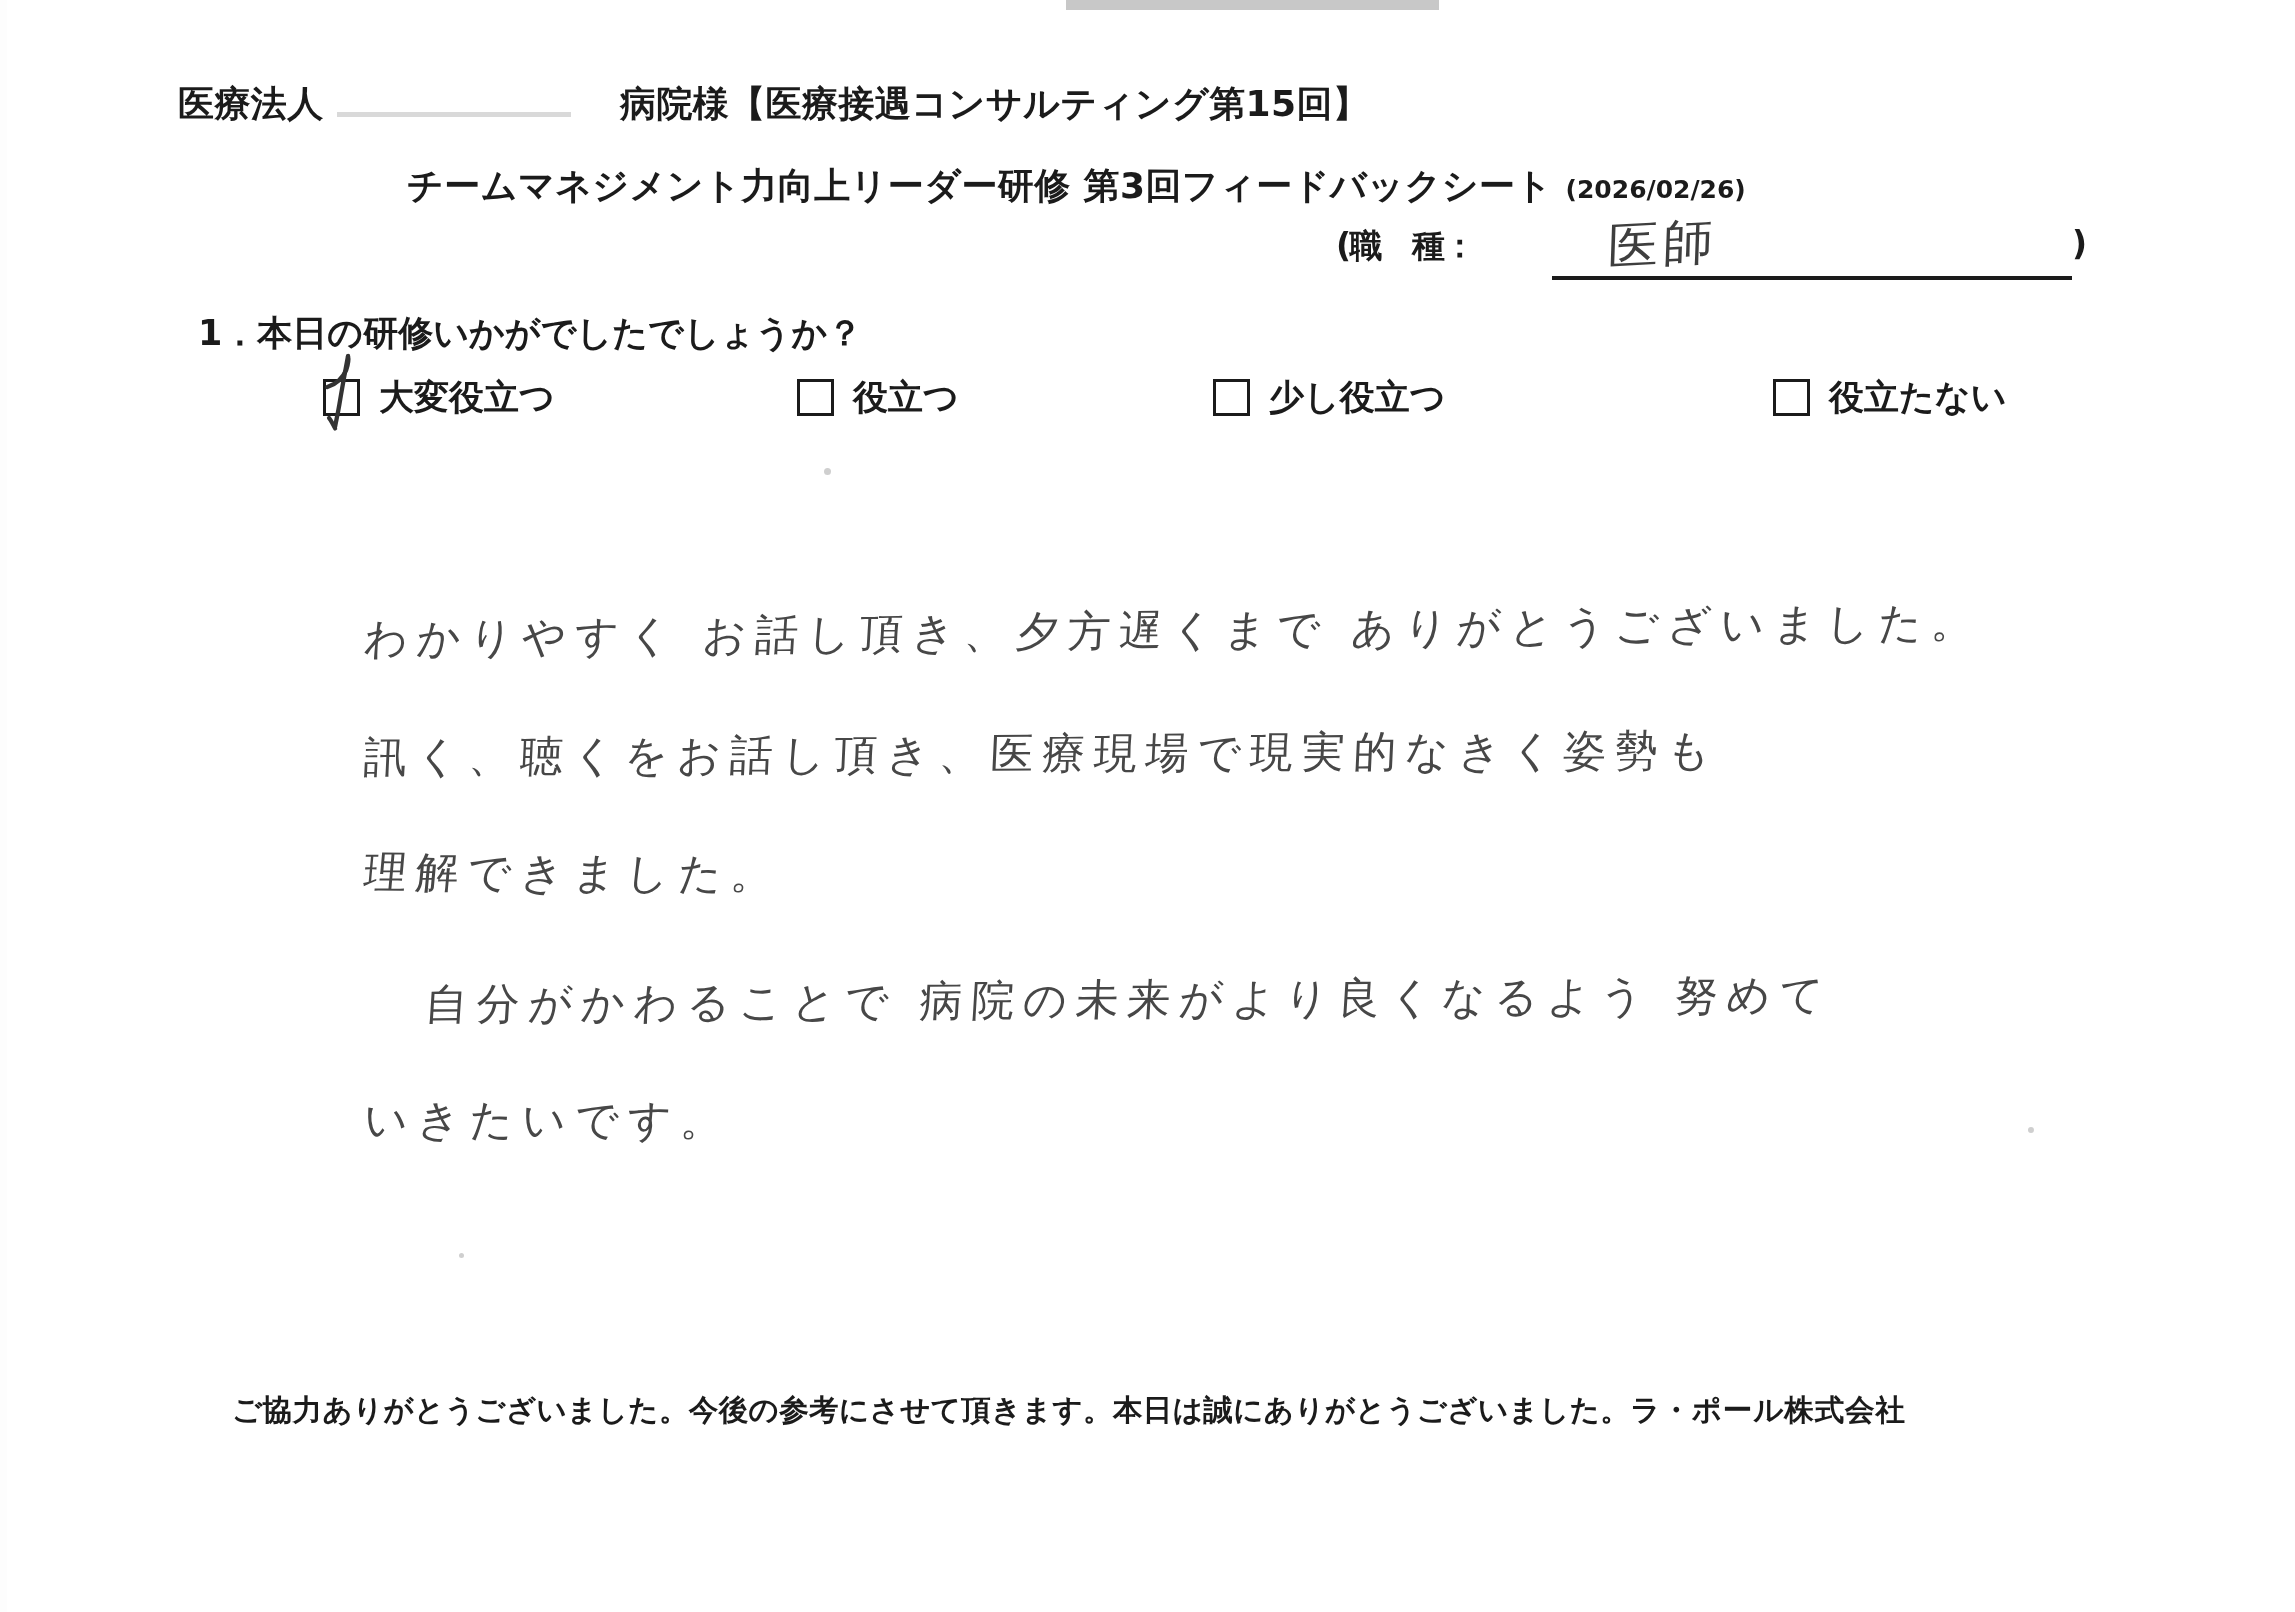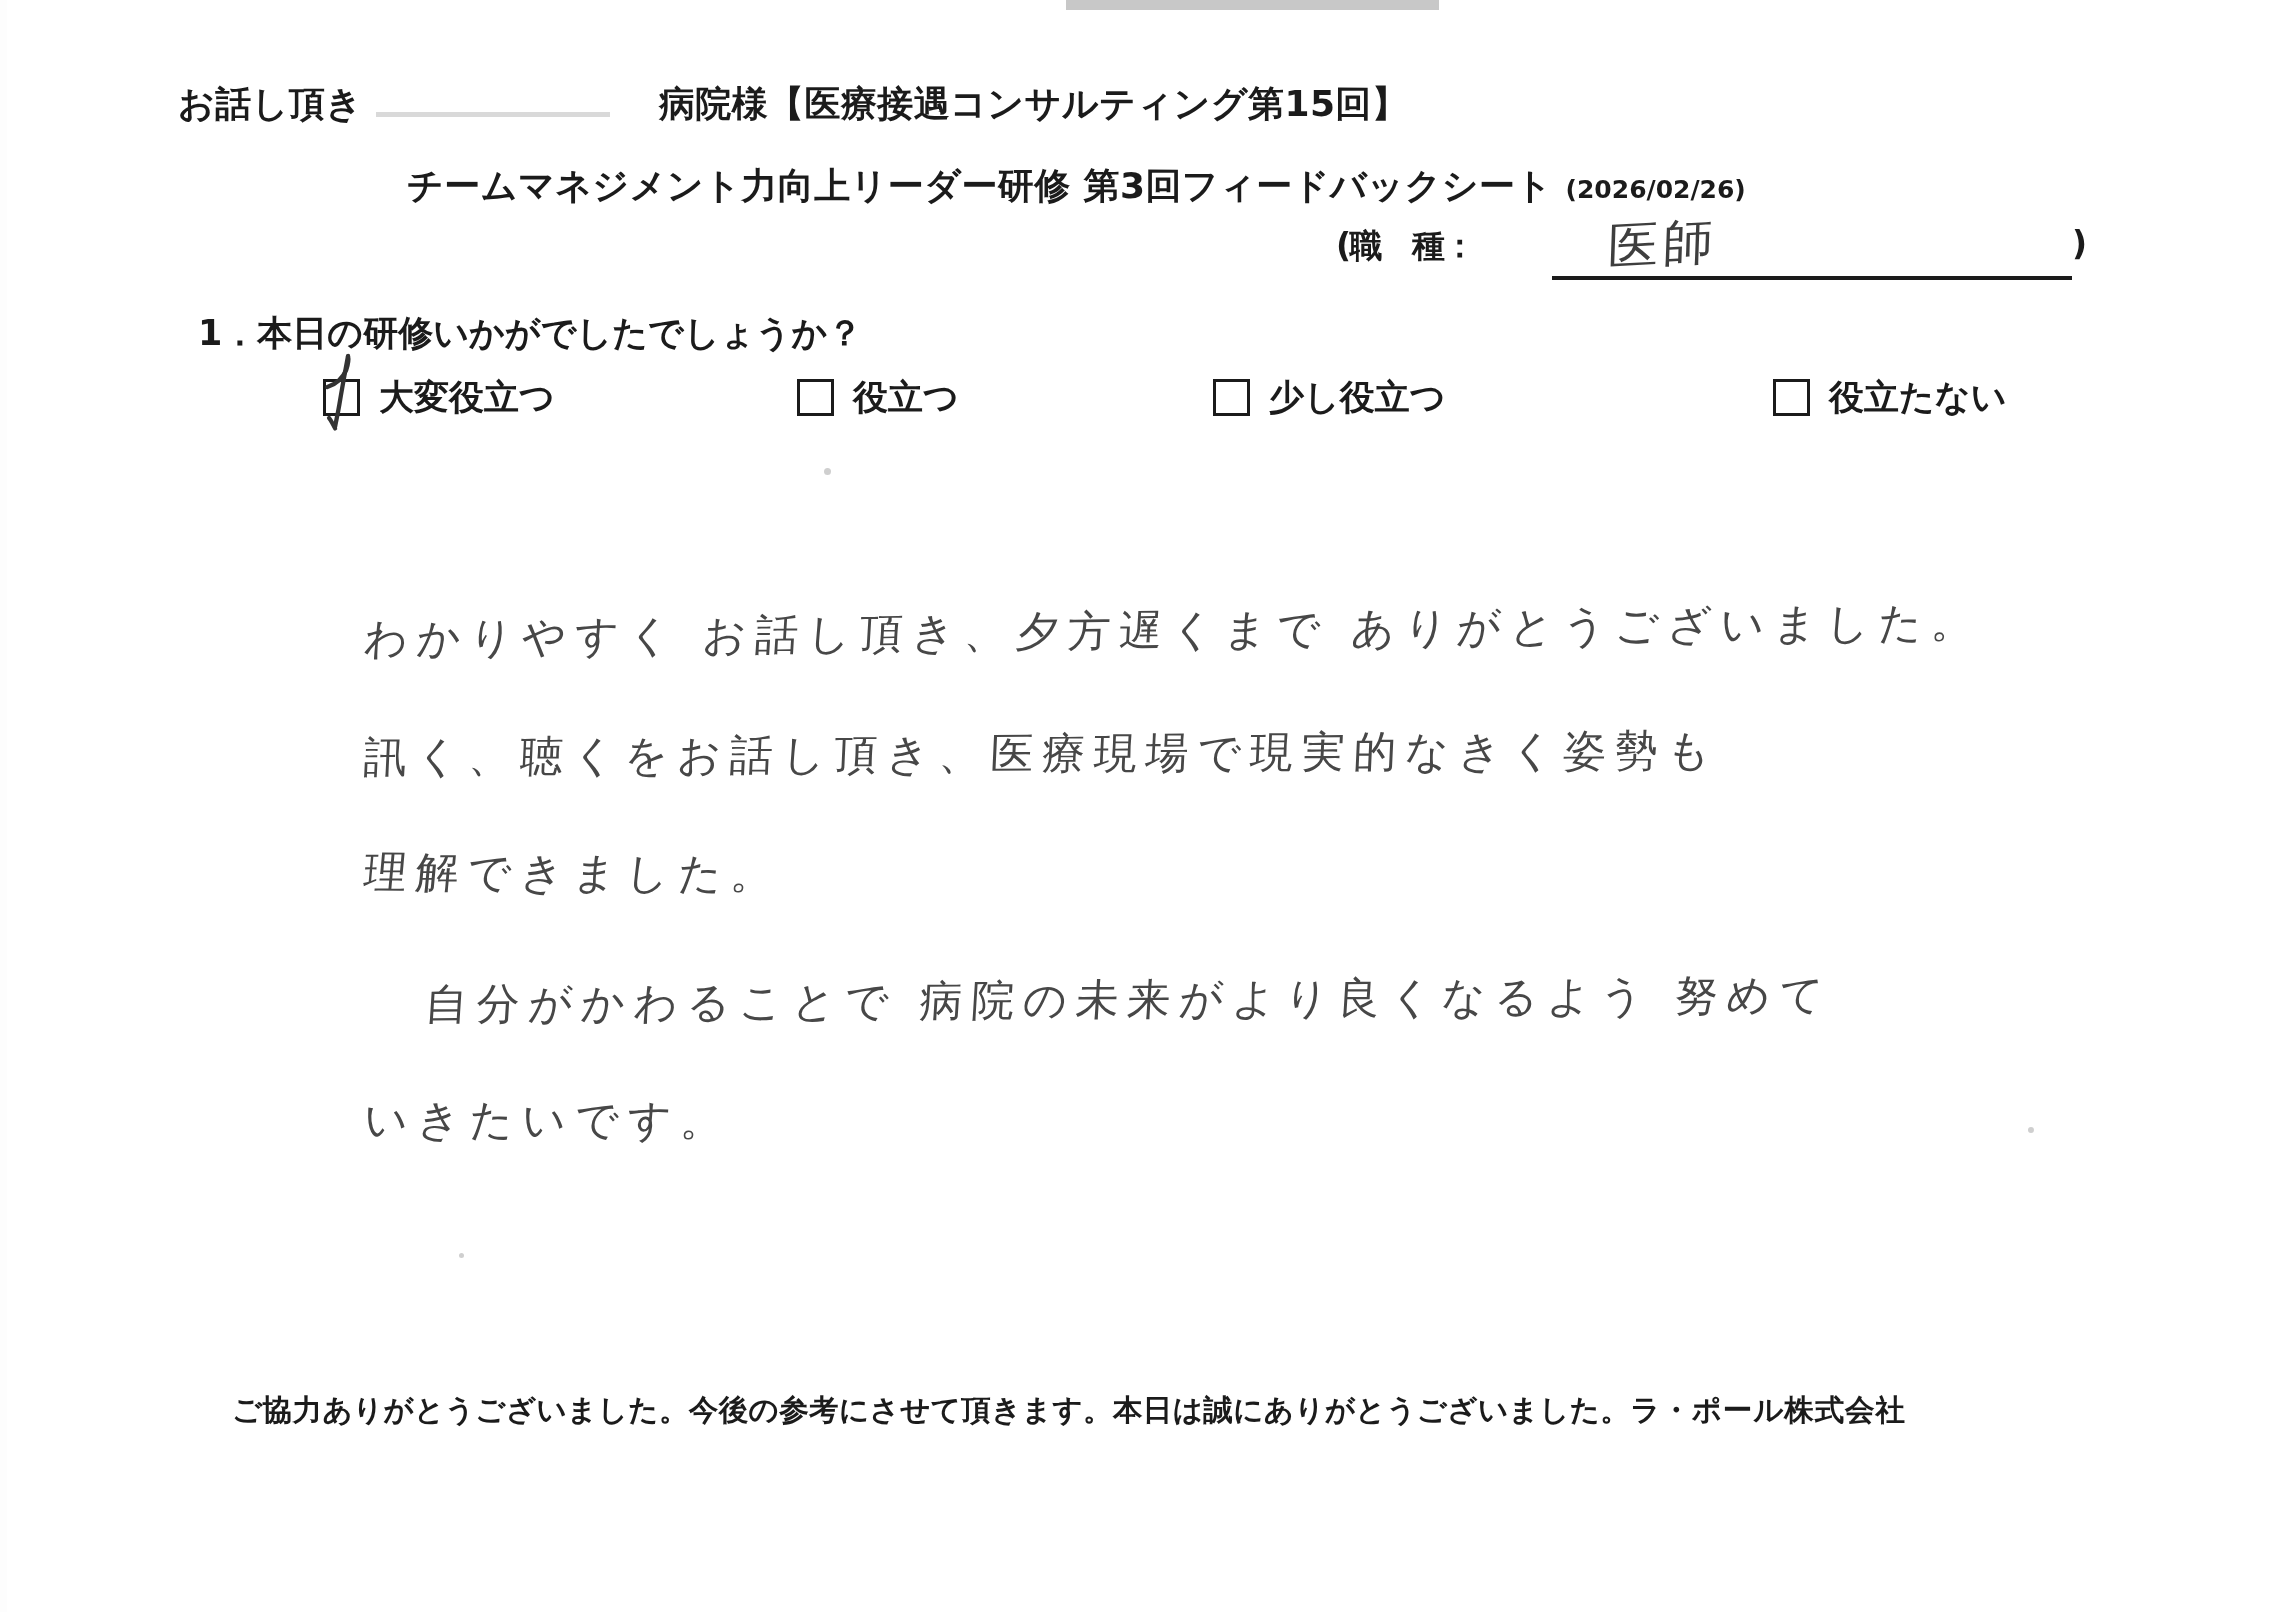--- a/index.html
+++ b/index.html
@@ -228,21 +228,21 @@
 </style>
 </head>
 <body>
 
 <div class="scan-edge-left"></div>
 <div class="scan-top-bar"></div>
 
 <div class="sheet">
 
   <div class="header-line1">
-    <span>お話し頂き</span><span class="redacted"></span><span>病院様【医療接遇コンサルティング第15回】</span>
+    <span>医療法人</span><span class="redacted"></span><span>病院様【医療接遇コンサルティング第15回】</span>
   </div>
 
   <div class="header-line2">
     <span>チームマネジメント力向上リーダー研修 第3回フィードバックシート</span>
     <span class="header-date">(2026/02/26)</span>
   </div>
 
   <div class="job-field">
     <span class="paren-l">(職　種：</span>
   </div>

